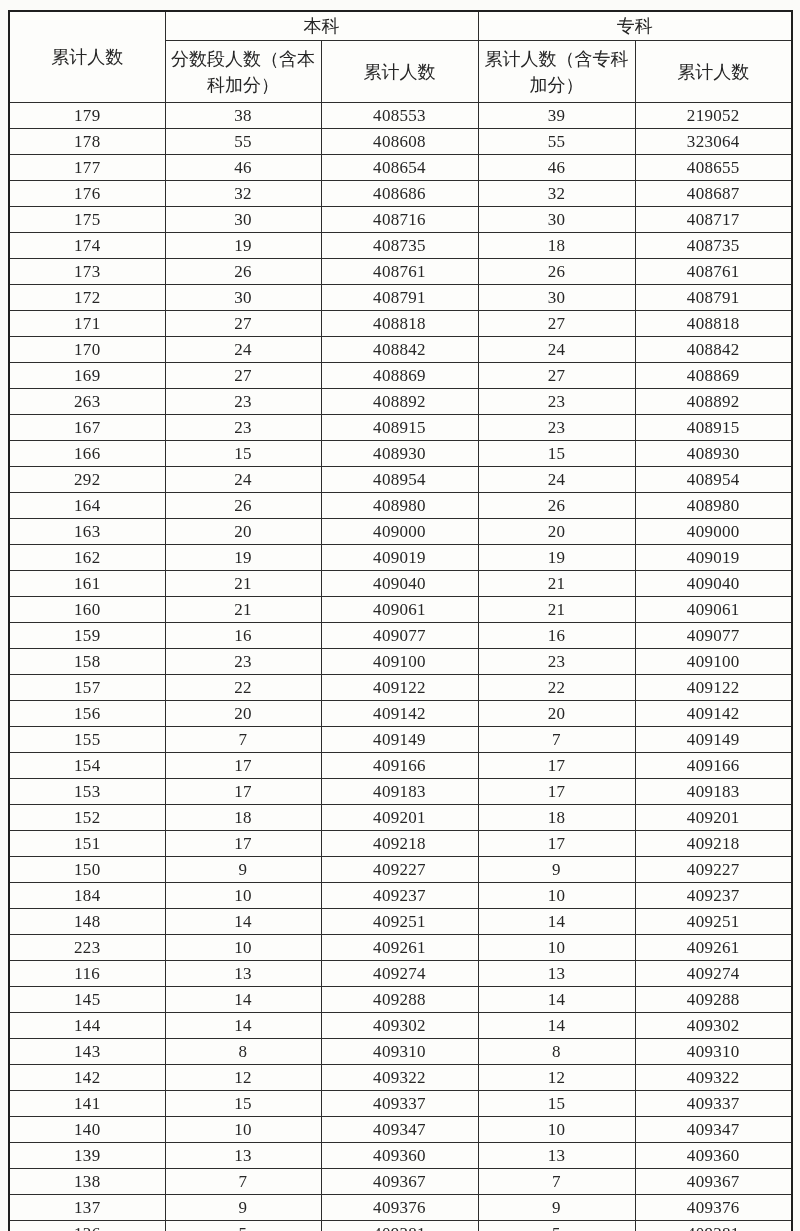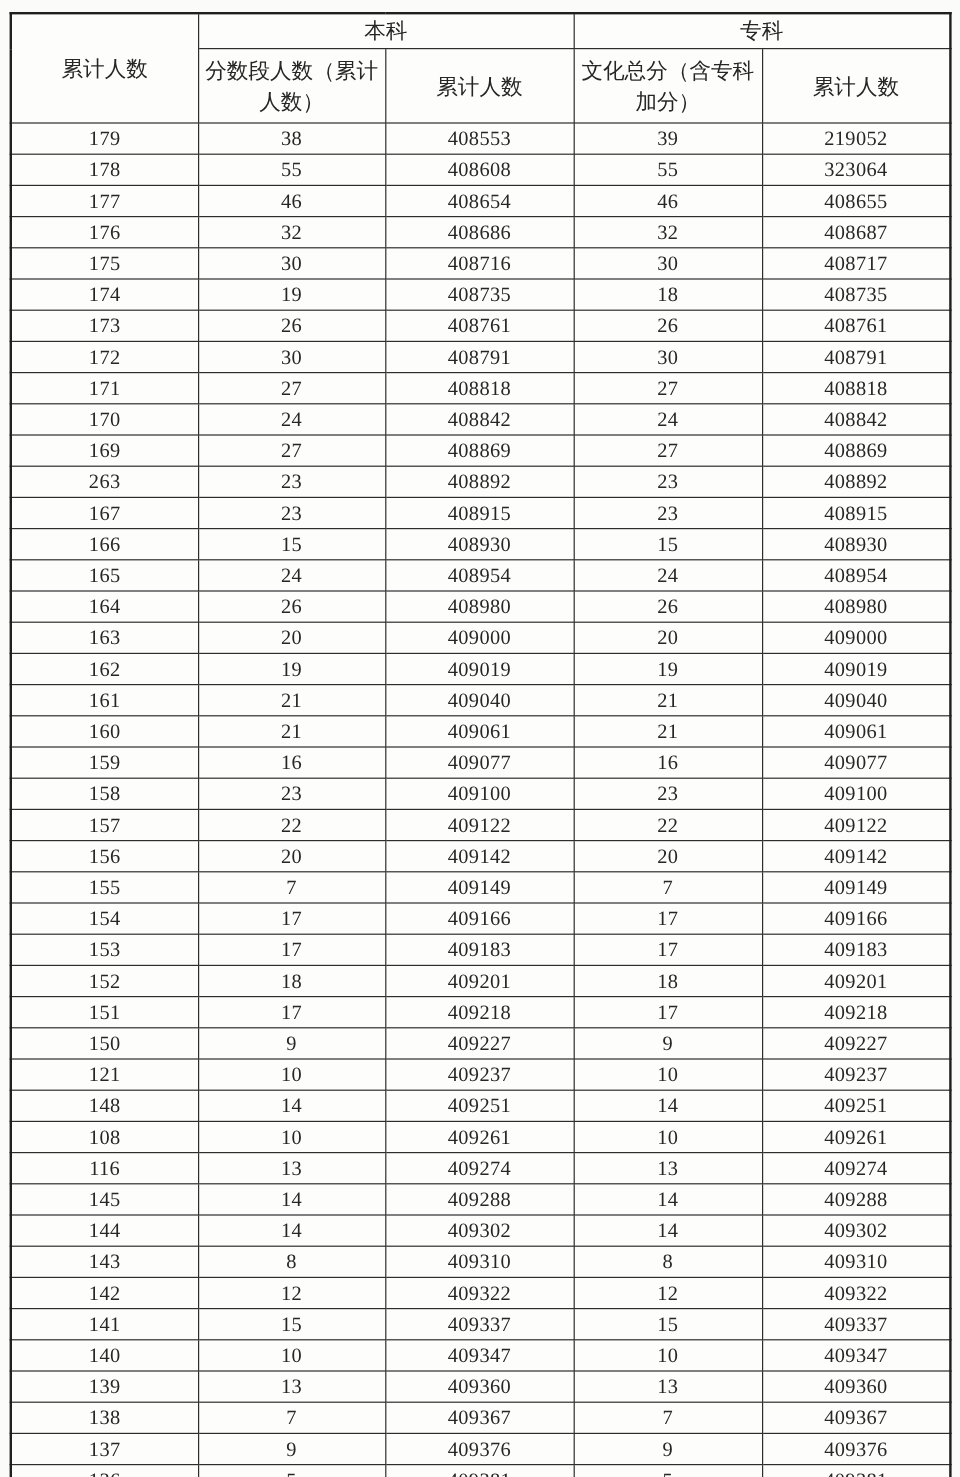--- a/index.html
+++ b/index.html
@@ -80,23 +80,23 @@
       <col style="width:157px">
       <col style="width:157px">
     </colgroup>
     <thead>
       <tr class="group-row">
         <th rowspan="2" class="score-head">累计人数</th>
         <th colspan="2">本科</th>
         <th colspan="2">专科</th>
       </tr>
       <tr class="sub-row">
-        <th class="segment-head">分数段人数（累计人数）</th>
+        <th class="segment-head">分数段人数（含本科加分）</th>
         <th>累计人数</th>
-        <th class="segment-head">文化总分（含专科加分）</th>
+        <th class="segment-head">累计人数（含专科加分）</th>
         <th>累计人数</th>
       </tr>
     </thead>
     <tbody>
         <tr>
           <td>179</td>
           <td>38</td>
           <td>408553</td>
           <td>39</td>
           <td>219052</td>
@@ -186,21 +186,21 @@
           <td>408915</td>
         </tr>
         <tr>
           <td>166</td>
           <td>15</td>
           <td>408930</td>
           <td>15</td>
           <td>408930</td>
         </tr>
         <tr>
-          <td>165</td>
+          <td>292</td>
           <td>24</td>
           <td>408954</td>
           <td>24</td>
           <td>408954</td>
         </tr>
         <tr>
           <td>164</td>
           <td>26</td>
           <td>408980</td>
           <td>26</td>
@@ -298,35 +298,35 @@
           <td>409218</td>
         </tr>
         <tr>
           <td>150</td>
           <td>9</td>
           <td>409227</td>
           <td>9</td>
           <td>409227</td>
         </tr>
         <tr>
-          <td>121</td>
+          <td>184</td>
           <td>10</td>
           <td>409237</td>
           <td>10</td>
           <td>409237</td>
         </tr>
         <tr>
           <td>148</td>
           <td>14</td>
           <td>409251</td>
           <td>14</td>
           <td>409251</td>
         </tr>
         <tr>
-          <td>108</td>
+          <td>223</td>
           <td>10</td>
           <td>409261</td>
           <td>10</td>
           <td>409261</td>
         </tr>
         <tr>
           <td>116</td>
           <td>13</td>
           <td>409274</td>
           <td>13</td>

